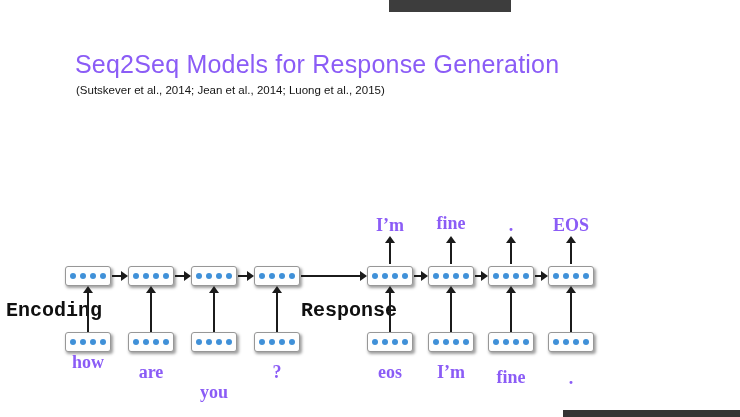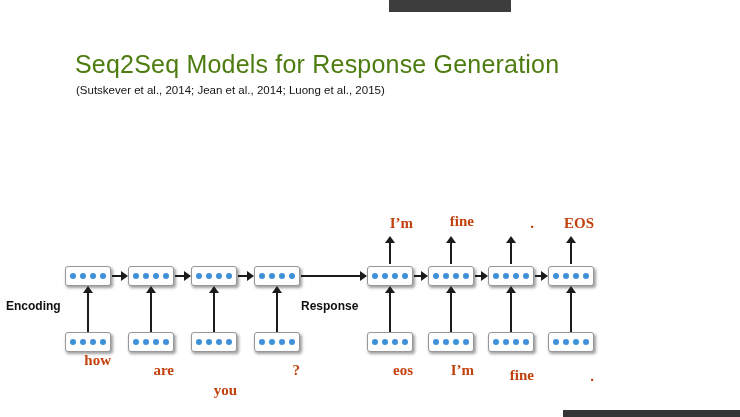--- a/index.html
+++ b/index.html
@@ -1,43 +1,43 @@
 <!DOCTYPE html>
 <html style="--dot-color: #3f90d8; --bar-top: #3d3d3d; --bar-bottom: #343434;"><head>
 <meta charset="utf-8">
 <style>
   html,body{margin:0;padding:0;background:#ffffff;}
   .stage{position:relative;width:740px;height:417px;background:#ffffff;overflow:hidden;
          font-family:"Liberation Sans",sans-serif;}
   .bar-top{position:absolute;left:389px;top:0;width:122px;height:12px;background:var(--bar-top,#3d3d3d);}
   .bar-bottom{position:absolute;left:563px;top:410px;width:177px;height:7px;background:var(--bar-bottom,#343434);}
   .title{position:absolute;left:75px;top:50px;margin:0;font-size:25px;font-weight:500;
-         color:#4d7c0f;letter-spacing:.2px;font-family:"Liberation Sans",sans-serif;}
+         color:#8b5cf6;letter-spacing:.2px;font-family:"Liberation Sans",sans-serif;}
   .citation{position:absolute;left:76px;top:84px;font-size:11.5px;color:#141414;
             font-family:"Liberation Sans",sans-serif;}
   .formula{position:absolute;left:140px;top:116px;font-size:27px;color:#101010;
            font-family:"Liberation Serif",serif;}
   .formula .fvar{font-style:italic;}
   .diagram{position:absolute;left:0;top:0;width:740px;height:417px;}
   .dotbox{position:absolute;width:46px;height:20px;box-sizing:border-box;background:#fefefe;
           border:1px solid #979797;border-radius:3px;box-shadow:1.5px 2px 3px rgba(0,0,0,.38);
           display:flex;align-items:center;justify-content:center;gap:4px;}
   .dot{width:6px;height:6px;border-radius:50%;background:var(--dot-color,#3f90d8);display:block;}
   .varrow{position:absolute;width:2px;background:#1b1b1b;}
   .varrow::before{content:"";position:absolute;top:-6px;left:-4px;width:0;height:0;
                   border-left:5px solid transparent;border-right:5px solid transparent;
                   border-bottom:7px solid #1b1b1b;}
   .harrow{position:absolute;height:2px;background:#1b1b1b;}
   .harrow::after{content:"";position:absolute;right:-7px;top:-4px;width:0;height:0;
                  border-top:5px solid transparent;border-bottom:5px solid transparent;
                  border-left:7px solid #1b1b1b;}
-  .word{position:absolute;width:46px;text-align:right;font-family:"Liberation Serif",serif;
-        font-weight:bold;font-size:15px;color:#c2410c;}
-  .phase{position:absolute;font-family:Liberation Sans, sans-serif;font-weight:bold;
-         font-size:12px;color:#101010;}
+  .word{position:absolute;width:46px;text-align:center;font-family:"Liberation Serif",serif;
+        font-weight:bold;font-size:18px;color:#8b5cf6;}
+  .phase{position:absolute;font-family:Liberation Mono, monospace;font-weight:bold;
+         font-size:20px;color:#101010;}
 </style>
 </head>
 <body>
 
 <div class="stage">
 
   <div class="bar-top"></div>
   <div class="bar-bottom"></div>
 
   <h1 class="title">Seq2Seq Models for Response Generation</h1>

